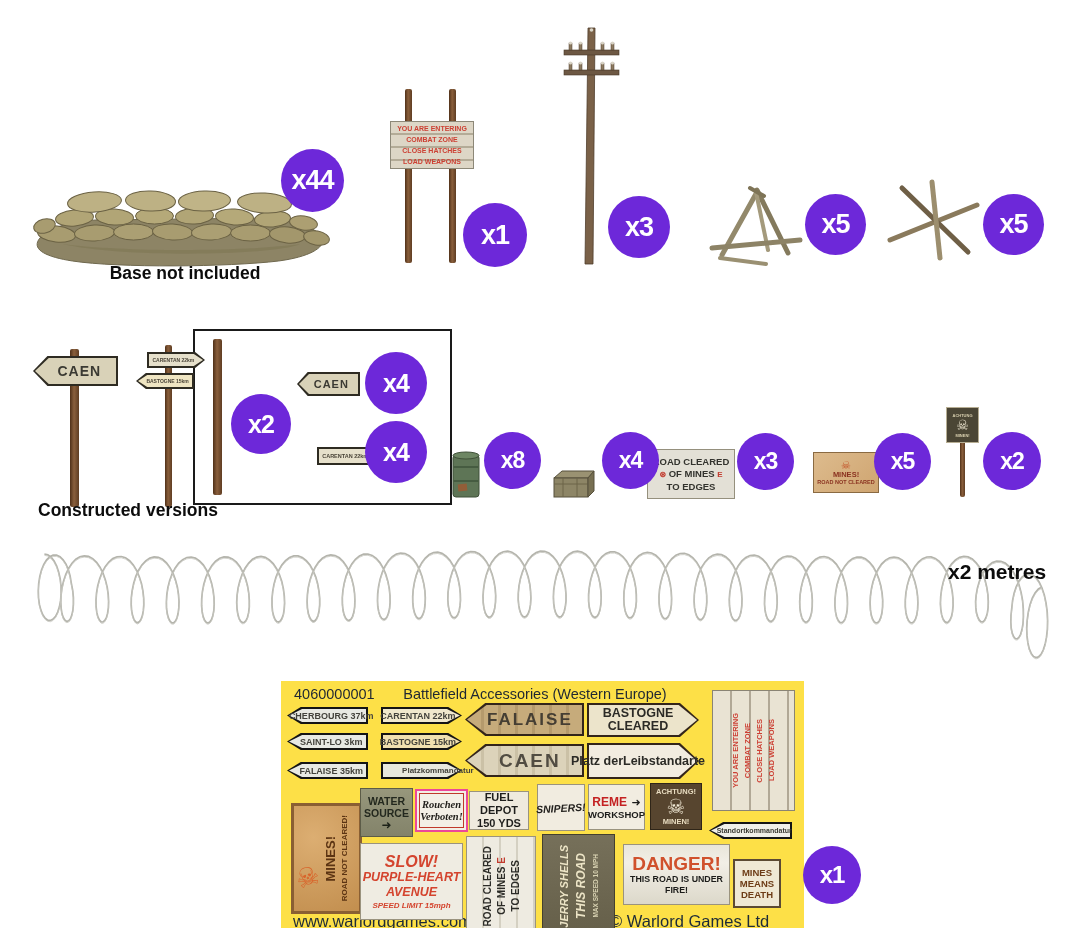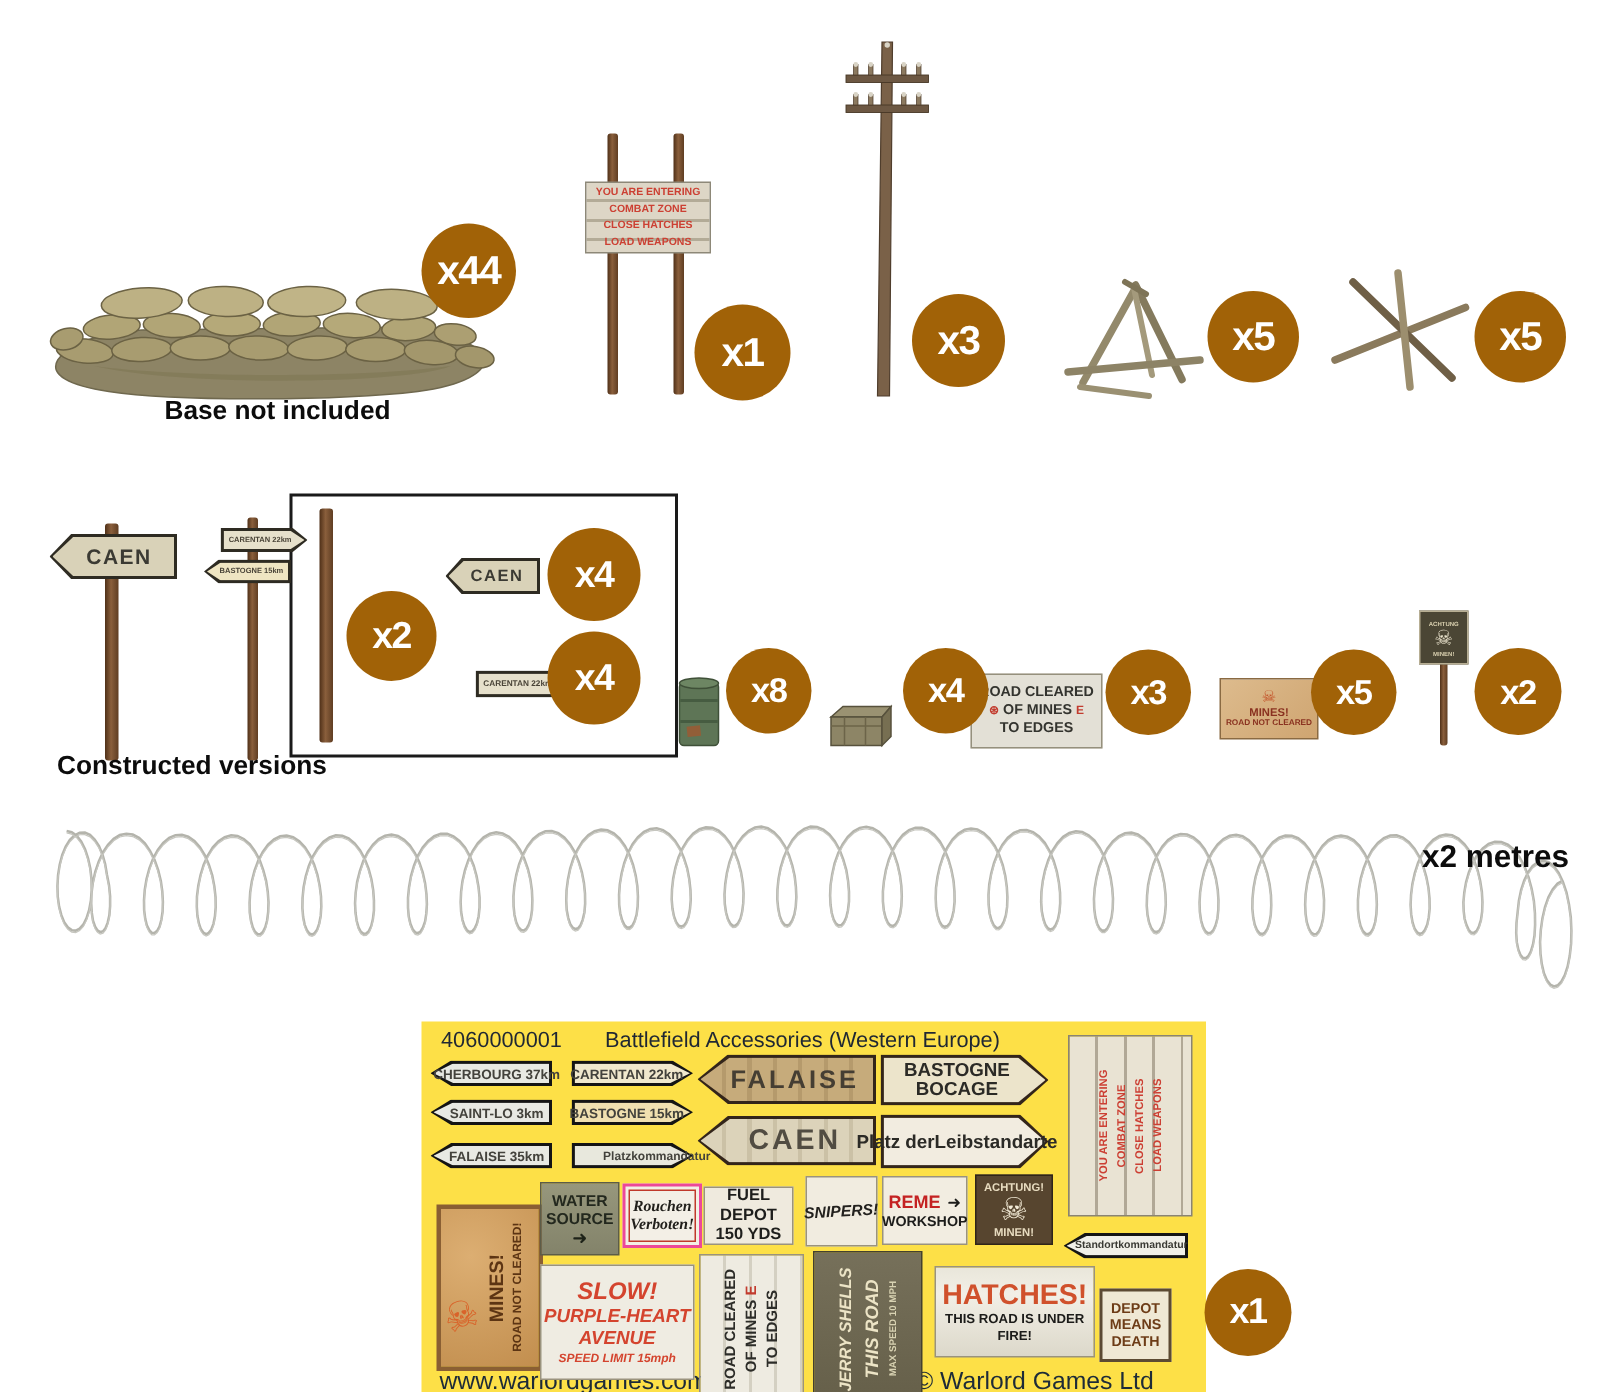--- a/index.html
+++ b/index.html
@@ -1,19 +1,19 @@
 <!DOCTYPE html>
 <html><head>
 <meta charset="utf-8">
 <style>
   html,body{margin:0;padding:0;background:#fff;}
   #stage{position:relative;width:1080px;height:928px;background:#ffffff;overflow:hidden;
          font-family:"Liberation Sans",sans-serif;}
   .abs{position:absolute;}
-  .badge{position:absolute;border-radius:50%;background:#a16207;color:#ffffff;
+  .badge{position:absolute;border-radius:50%;background:#6d28d9;color:#ffffff;
          display:flex;align-items:center;justify-content:center;font-weight:bold;
          font-family:"Liberation Sans",sans-serif;letter-spacing:-1px;z-index:30;}
   .cap{position:absolute;color:#0c0c0c;font-weight:bold;z-index:5;}
   
   .arrow2{position:absolute;z-index:6;}
   .arrow2 .b{position:absolute;inset:0;}
   .arrow2 .f{position:absolute;inset:2px;}
   .cpL{clip-path:polygon(0 50%,17% 0,100% 0,100% 100%,17% 100%);}
   .cpR{clip-path:polygon(100% 50%,83% 0,0 0,0 100%,83% 100%);}
   .arrow2 .t{position:absolute;inset:0;display:flex;align-items:center;justify-content:center;
@@ -255,21 +255,21 @@
       <div class="b cpL" style="background:#33251a;"></div>
       <div class="f cpL" style="background:repeating-linear-gradient(90deg,#dcd3ba 0 14px,#cbc1a6 14px 17px);"></div>
       <div class="t tL" style="font-size:19px;color:#514c42;letter-spacing:2px;">CAEN</div>
     </div>
 
     <div class="arrow2" style="left:306px;top:22px;width:112px;height:34px;">
       <div class="b cpR" style="background:#33251a;"></div>
       <div class="f cpR" style="background:#ece4cb;"></div>
       <div class="t tR" style="flex-direction:column;line-height:13px;font-size:12.5px;color:#2b2a26;">
         <span>BASTOGNE</span>
-        <span>BOCAGE</span>
+        <span>CLEARED</span>
       </div>
     </div>
     <div class="arrow2" style="left:306px;top:62px;width:112px;height:36px;">
       <div class="b cpR" style="background:#33251a;"></div>
       <div class="f cpR" style="background:#f2ece0;"></div>
       <div class="t tR" style="flex-direction:row;line-height:13px;font-size:12.5px;color:#2b2a26;">
         <span>Platz der</span>
         <span>Leibstandarte</span>
       </div>
     </div>
@@ -348,26 +348,26 @@
     </div>
 
     <div class="sign" style="left:261px;top:153px;width:71px;height:102px;flex-direction:row;gap:4px;
                 background:linear-gradient(180deg,#76705a,#655f49);border:1px solid #44402f;">
       <span class="vtext" style="font-size:11px;font-weight:bold;font-style:italic;color:#ece4c6;">JERRY SHELLS</span>
       <span class="vtext" style="font-size:12px;font-weight:bold;font-style:italic;color:#ece4c6;">THIS ROAD</span>
       <span class="vtext" style="font-size:6.5px;font-weight:bold;color:#d8d2b2;">MAX SPEED 10 MPH</span>
     </div>
 
     <div class="sign" style="left:342px;top:163px;width:105px;height:59px;background:linear-gradient(180deg,#e9e6da,#f2efe6 30%,#dcd8ca);border:1px solid #9a937e;">
-      <div style="font-size:19px;font-weight:bold;color:#d0512c;line-height:21px;">HATCHES!</div>
+      <div style="font-size:19px;font-weight:bold;color:#d0512c;line-height:21px;">DANGER!</div>
       <div style="font-size:8.8px;font-weight:bold;color:#1c1c1a;line-height:11px;">THIS ROAD IS UNDER FIRE!</div>
     </div>
 
     <div class="sign" style="left:452px;top:178px;width:44px;height:45px;background:#efe8d4;border:2px solid #5c4a33;">
-      <div style="font-size:9.5px;font-weight:bold;color:#6d3c17;line-height:11px;">DEPOT</div>
+      <div style="font-size:9.5px;font-weight:bold;color:#6d3c17;line-height:11px;">MINES</div>
       <div style="font-size:9.5px;font-weight:bold;color:#6d3c17;line-height:11px;">MEANS</div>
       <div style="font-size:9.5px;font-weight:bold;color:#6d3c17;line-height:11px;">DEATH</div>
     </div>
 
     <div class="abs" style="left:12px;top:231px;font-size:16.5px;color:#1d2b38;">www.warlordgames.com</div>
     <div class="abs" style="left:329px;top:231px;font-size:16.5px;color:#1d2b38;">© Warlord Games Ltd 2019</div>
   </div>
 
   <div class="badge" style="left:803px;top:846px;width:58px;height:58px;font-size:24px;">x1</div>
 

